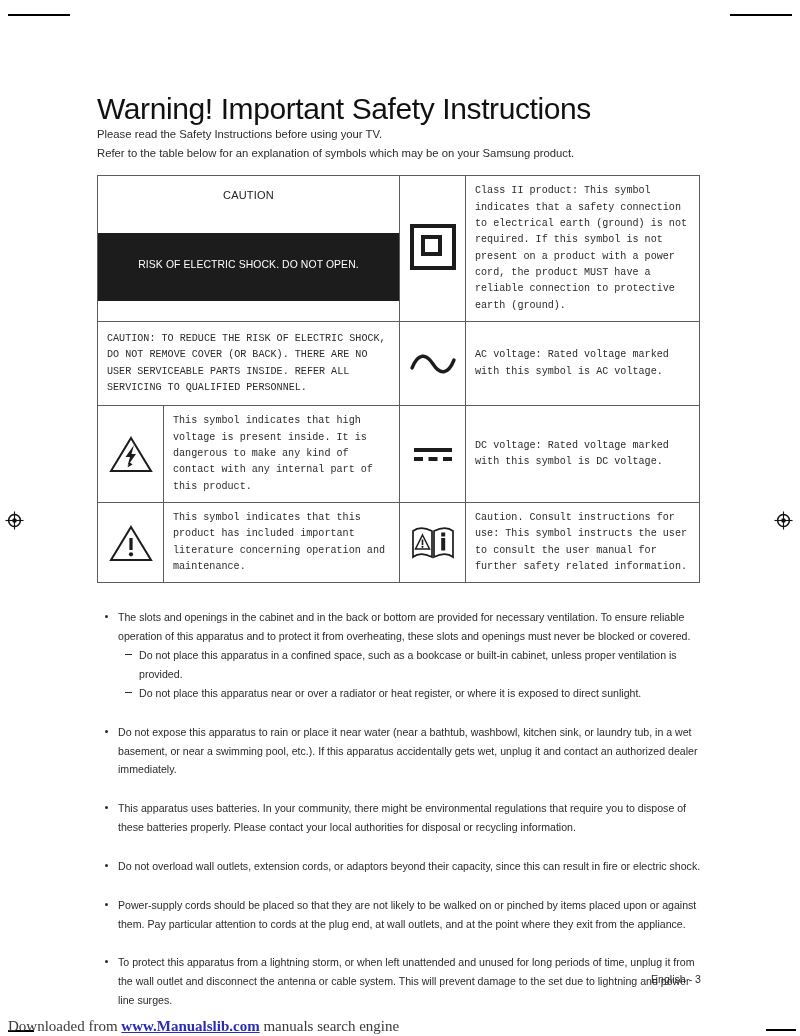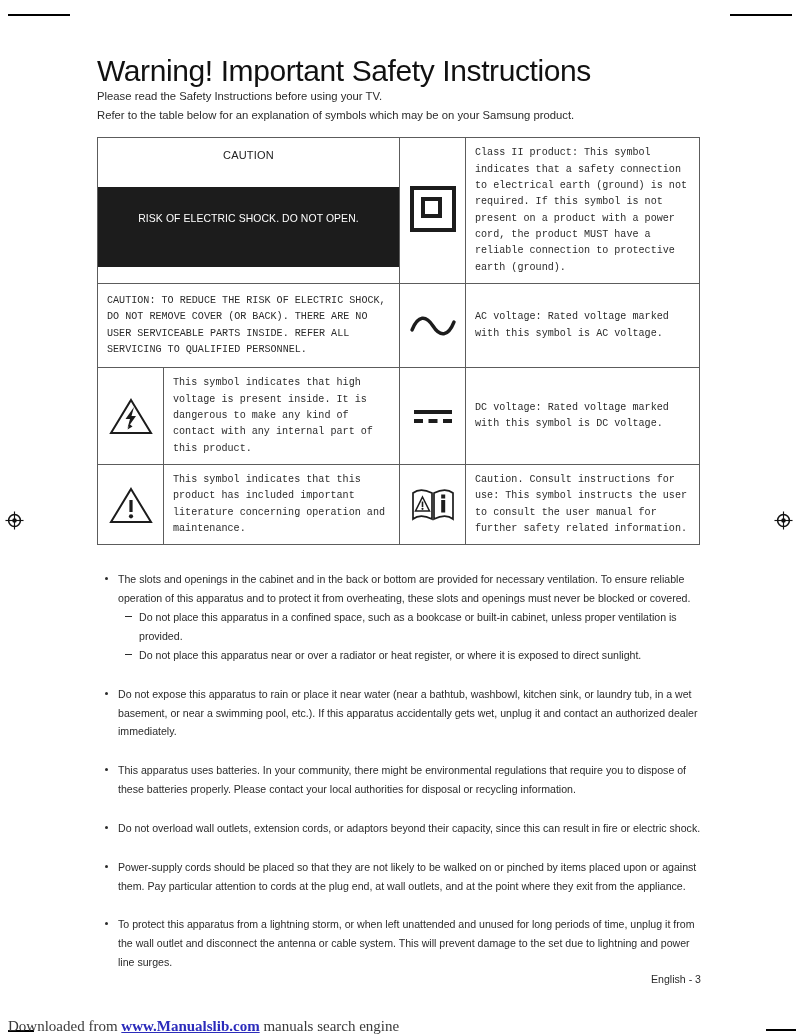--- a/index.html
+++ b/index.html
@@ -43,21 +43,21 @@
     top: 0;
     width: 604px;
   }
 
   .page-title {
     font-size: 30px;
     font-weight: 400;
     letter-spacing: -0.4px;
     color: #111;
     margin: 0;
-    padding-top: 54px;
+    padding-top: 92px;
     line-height: 1.1;
   }
 
   .intro {
     font-size: 11.3px;
     line-height: 1.65;
     color: #2b2b2b;
   }
   .intro div { white-space: nowrap; }
 
@@ -87,21 +87,21 @@
     letter-spacing: 0.2px;
     padding: 6px 0 5px 0;
     color: #222;
   }
   .risk-bar {
     background: #1c1c1c;
     color: #ffffff;
     text-align: center;
     font-size: 10.4px;
     letter-spacing: 0.1px;
-    height: 80px;
+    height: 68px;
     line-height: 64px;
     white-space: nowrap;
   }
 
   .icon-cell {
     width: 66px;
     text-align: center;
     vertical-align: middle;
   }
 

